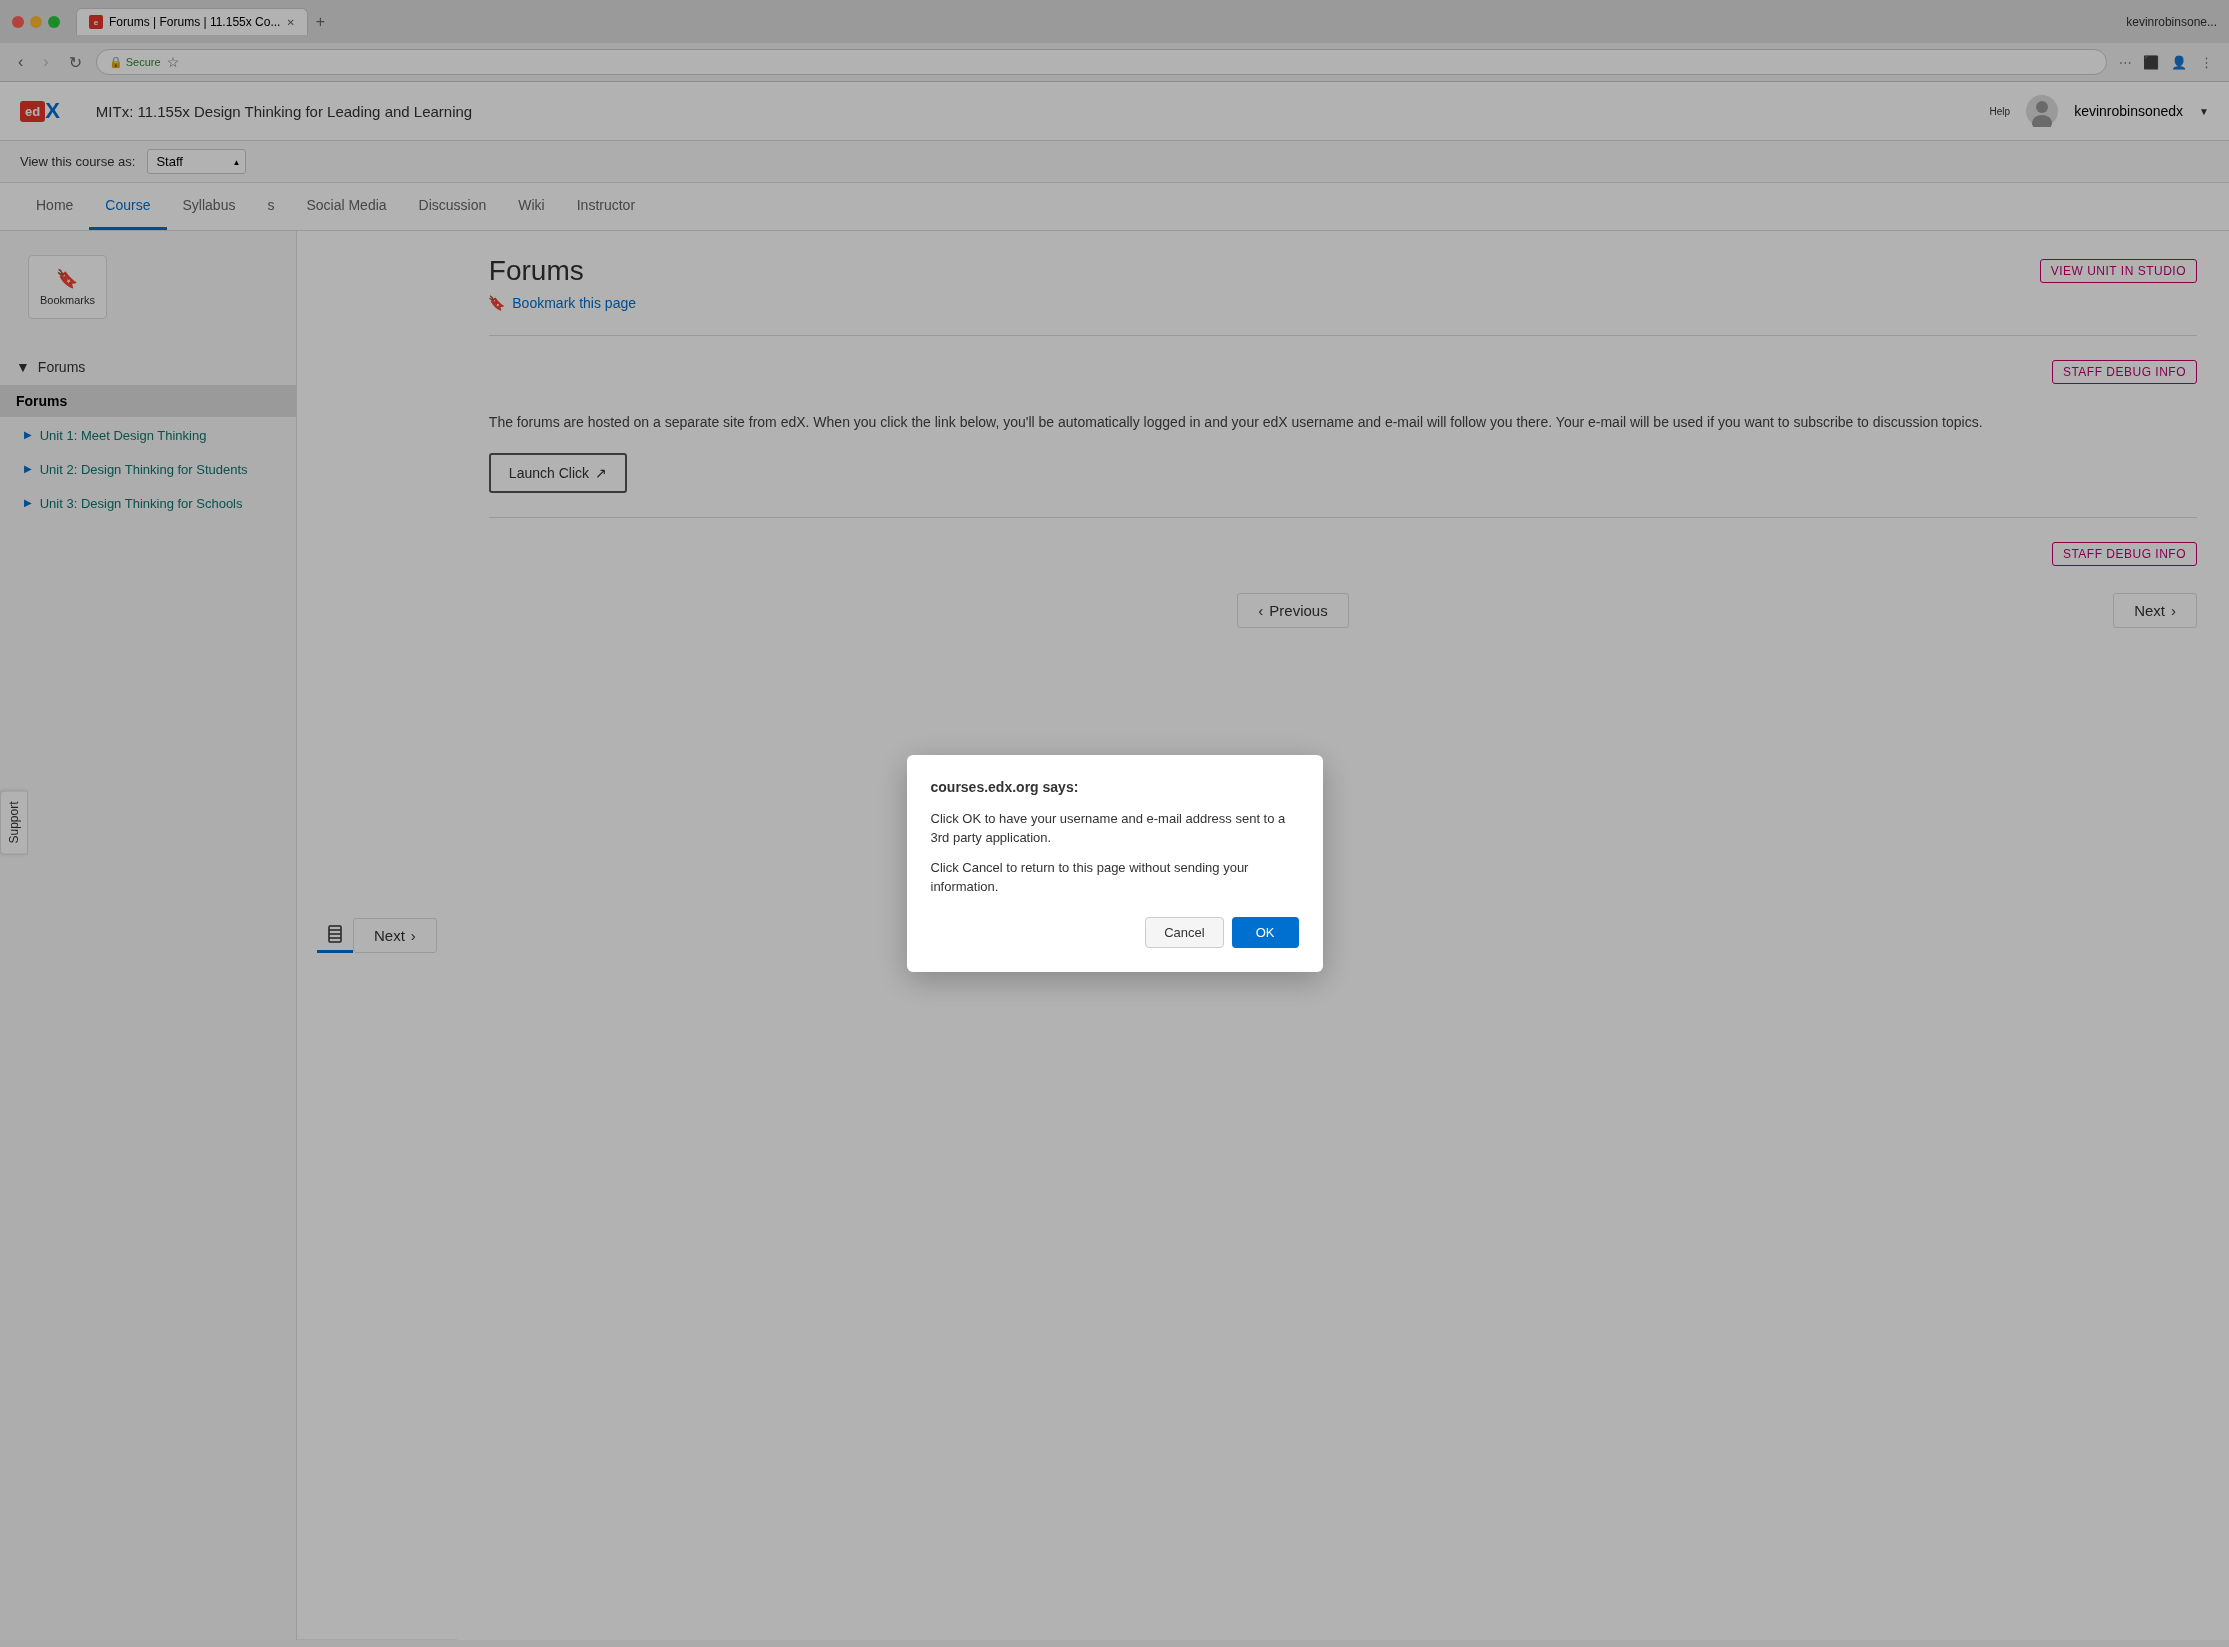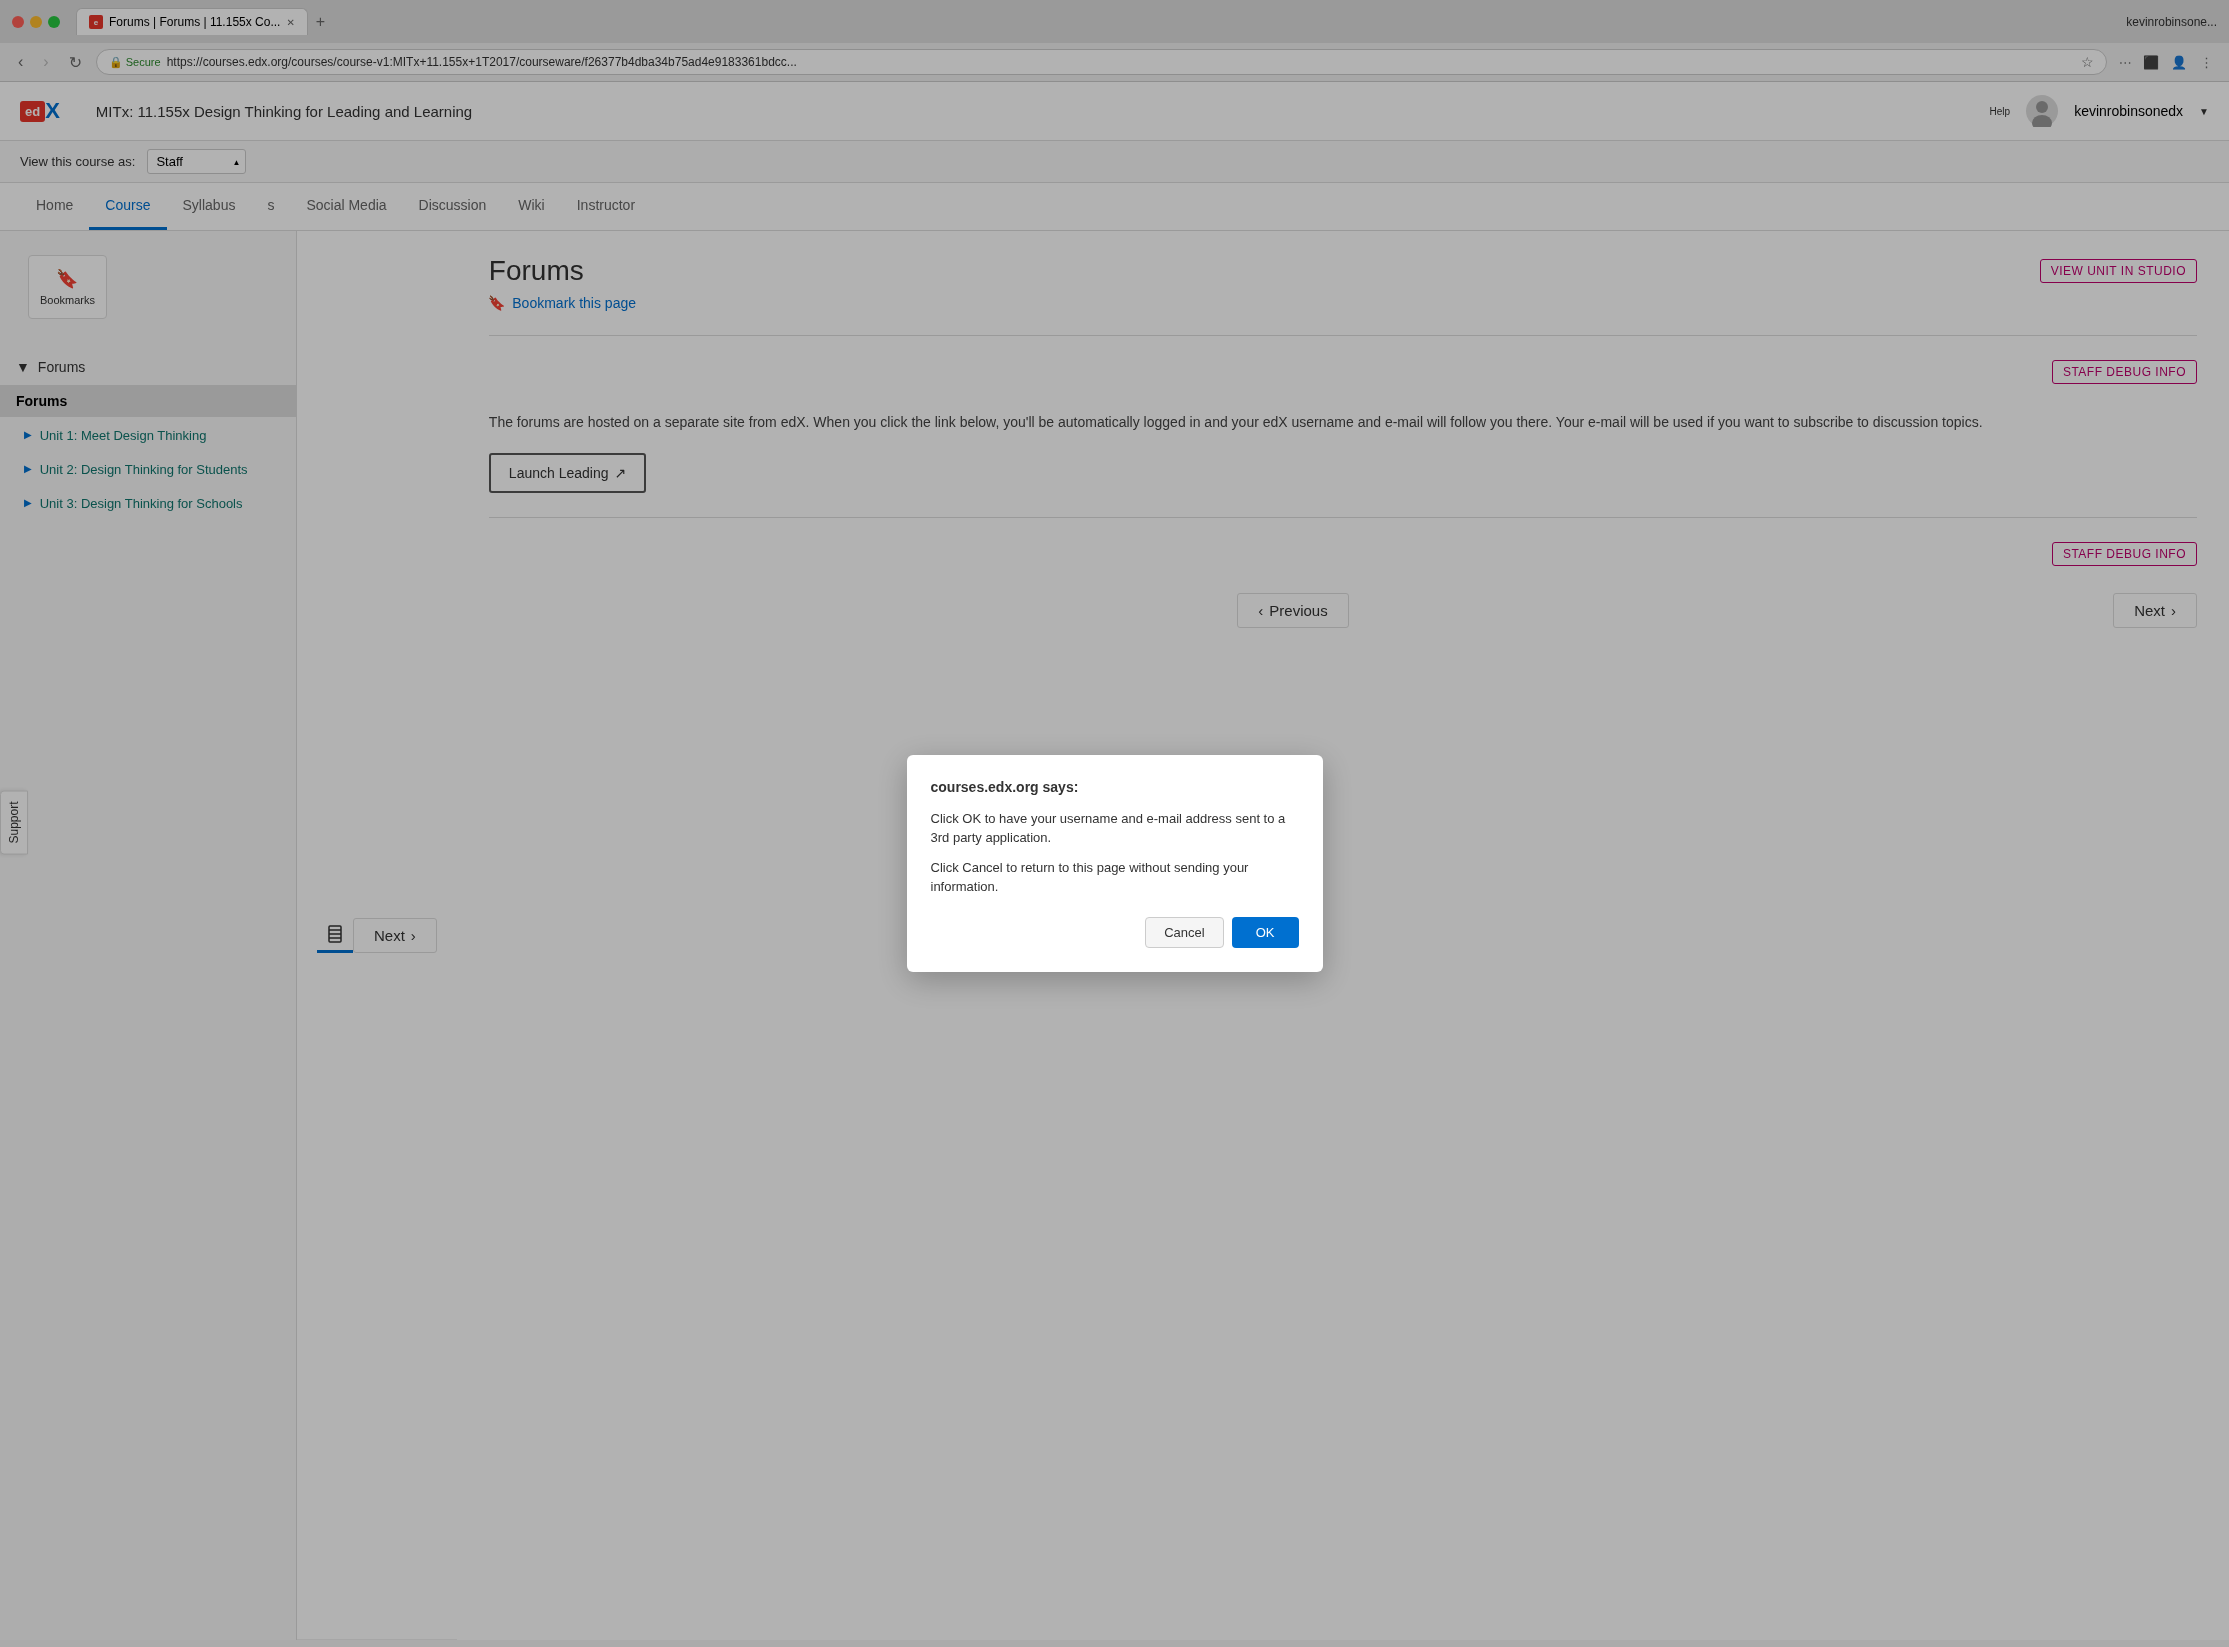--- a/index.html
+++ b/index.html
@@ -122,21 +122,20 @@
   </div>
   <div class="browser-toolbar">
     <button class="nav-btn">‹</button>
     <button class="nav-btn" disabled="">›</button>
     <button class="nav-btn">↻</button>
     <div class="address-bar">
       <span class="secure-badge">
         <span>🔒</span>
         <span>Secure</span>
       </span>
-      <span class="url-text">https://courses.edx.org/courses/course-v1:MITx+11.155x+1T2017/courseware/f26377b4dba34b75ad4e9183361bdcc...</span>
       <span class="bookmark-star">☆</span>
     </div>
     <div class="toolbar-extras">
       <button class="toolbar-btn">⋯</button>
       <button class="toolbar-btn">⬛</button>
       <button class="toolbar-btn">👤</button>
       <button class="toolbar-btn">⋮</button>
     </div>
   </div>
 </div>
@@ -243,21 +242,21 @@
         <span>🔖</span>
         <span>Bookmark this page</span>
       </a>
       <hr class="divider">
 
       <button class="staff-debug-btn">STAFF DEBUG INFO</button>
 
       <div>
         <p class="forums-description">The forums are hosted on a separate site from edX. When you click the link below, you'll be automatically logged in and your edX username and e-mail will follow you there. Your e-mail will be used if you want to subscribe to discussion topics.</p>
         <button class="launch-forums-btn">
-          <span>Launch Leading</span>
+          <span>Launch Click</span>
           <span>↗</span>
         </button>
       </div>
 
       <hr class="divider">
       <button class="staff-debug-btn">STAFF DEBUG INFO</button>
 
       <div style="display:flex; justify-content:center; gap:16px; margin-top:24px;">
         <button class="next-btn" style="border:1px solid #ddd;">
           <span>‹</span>

